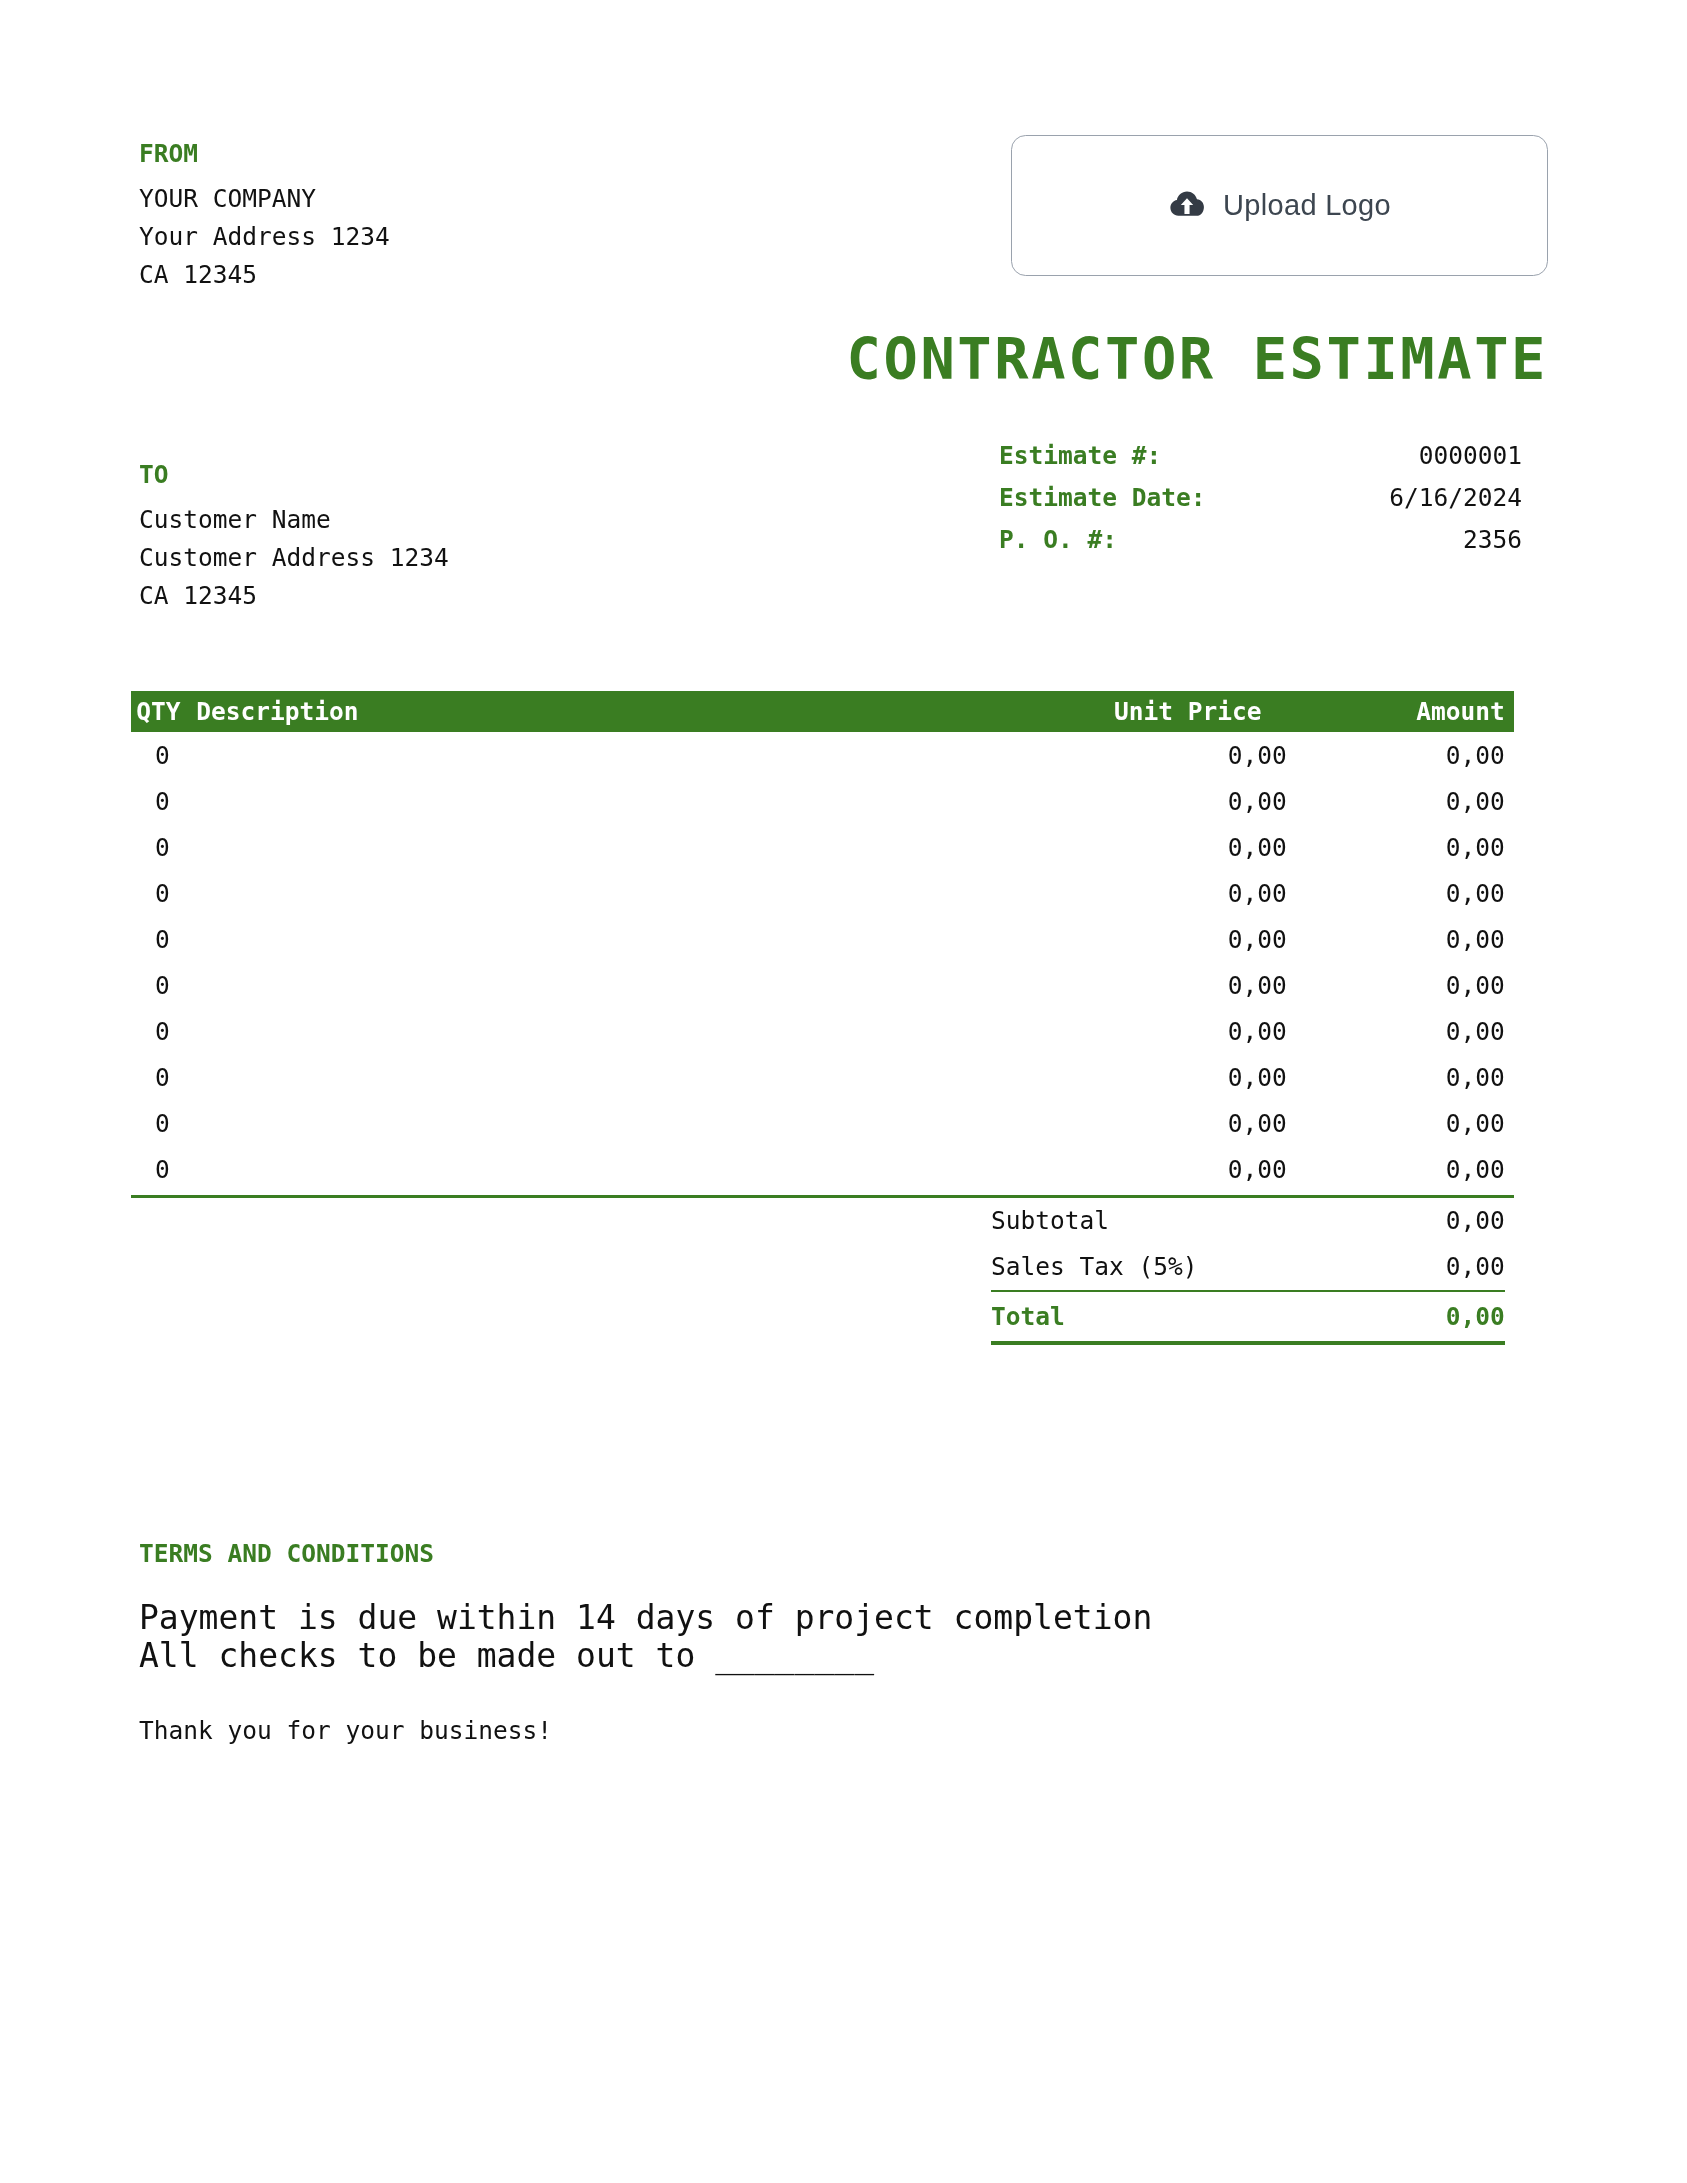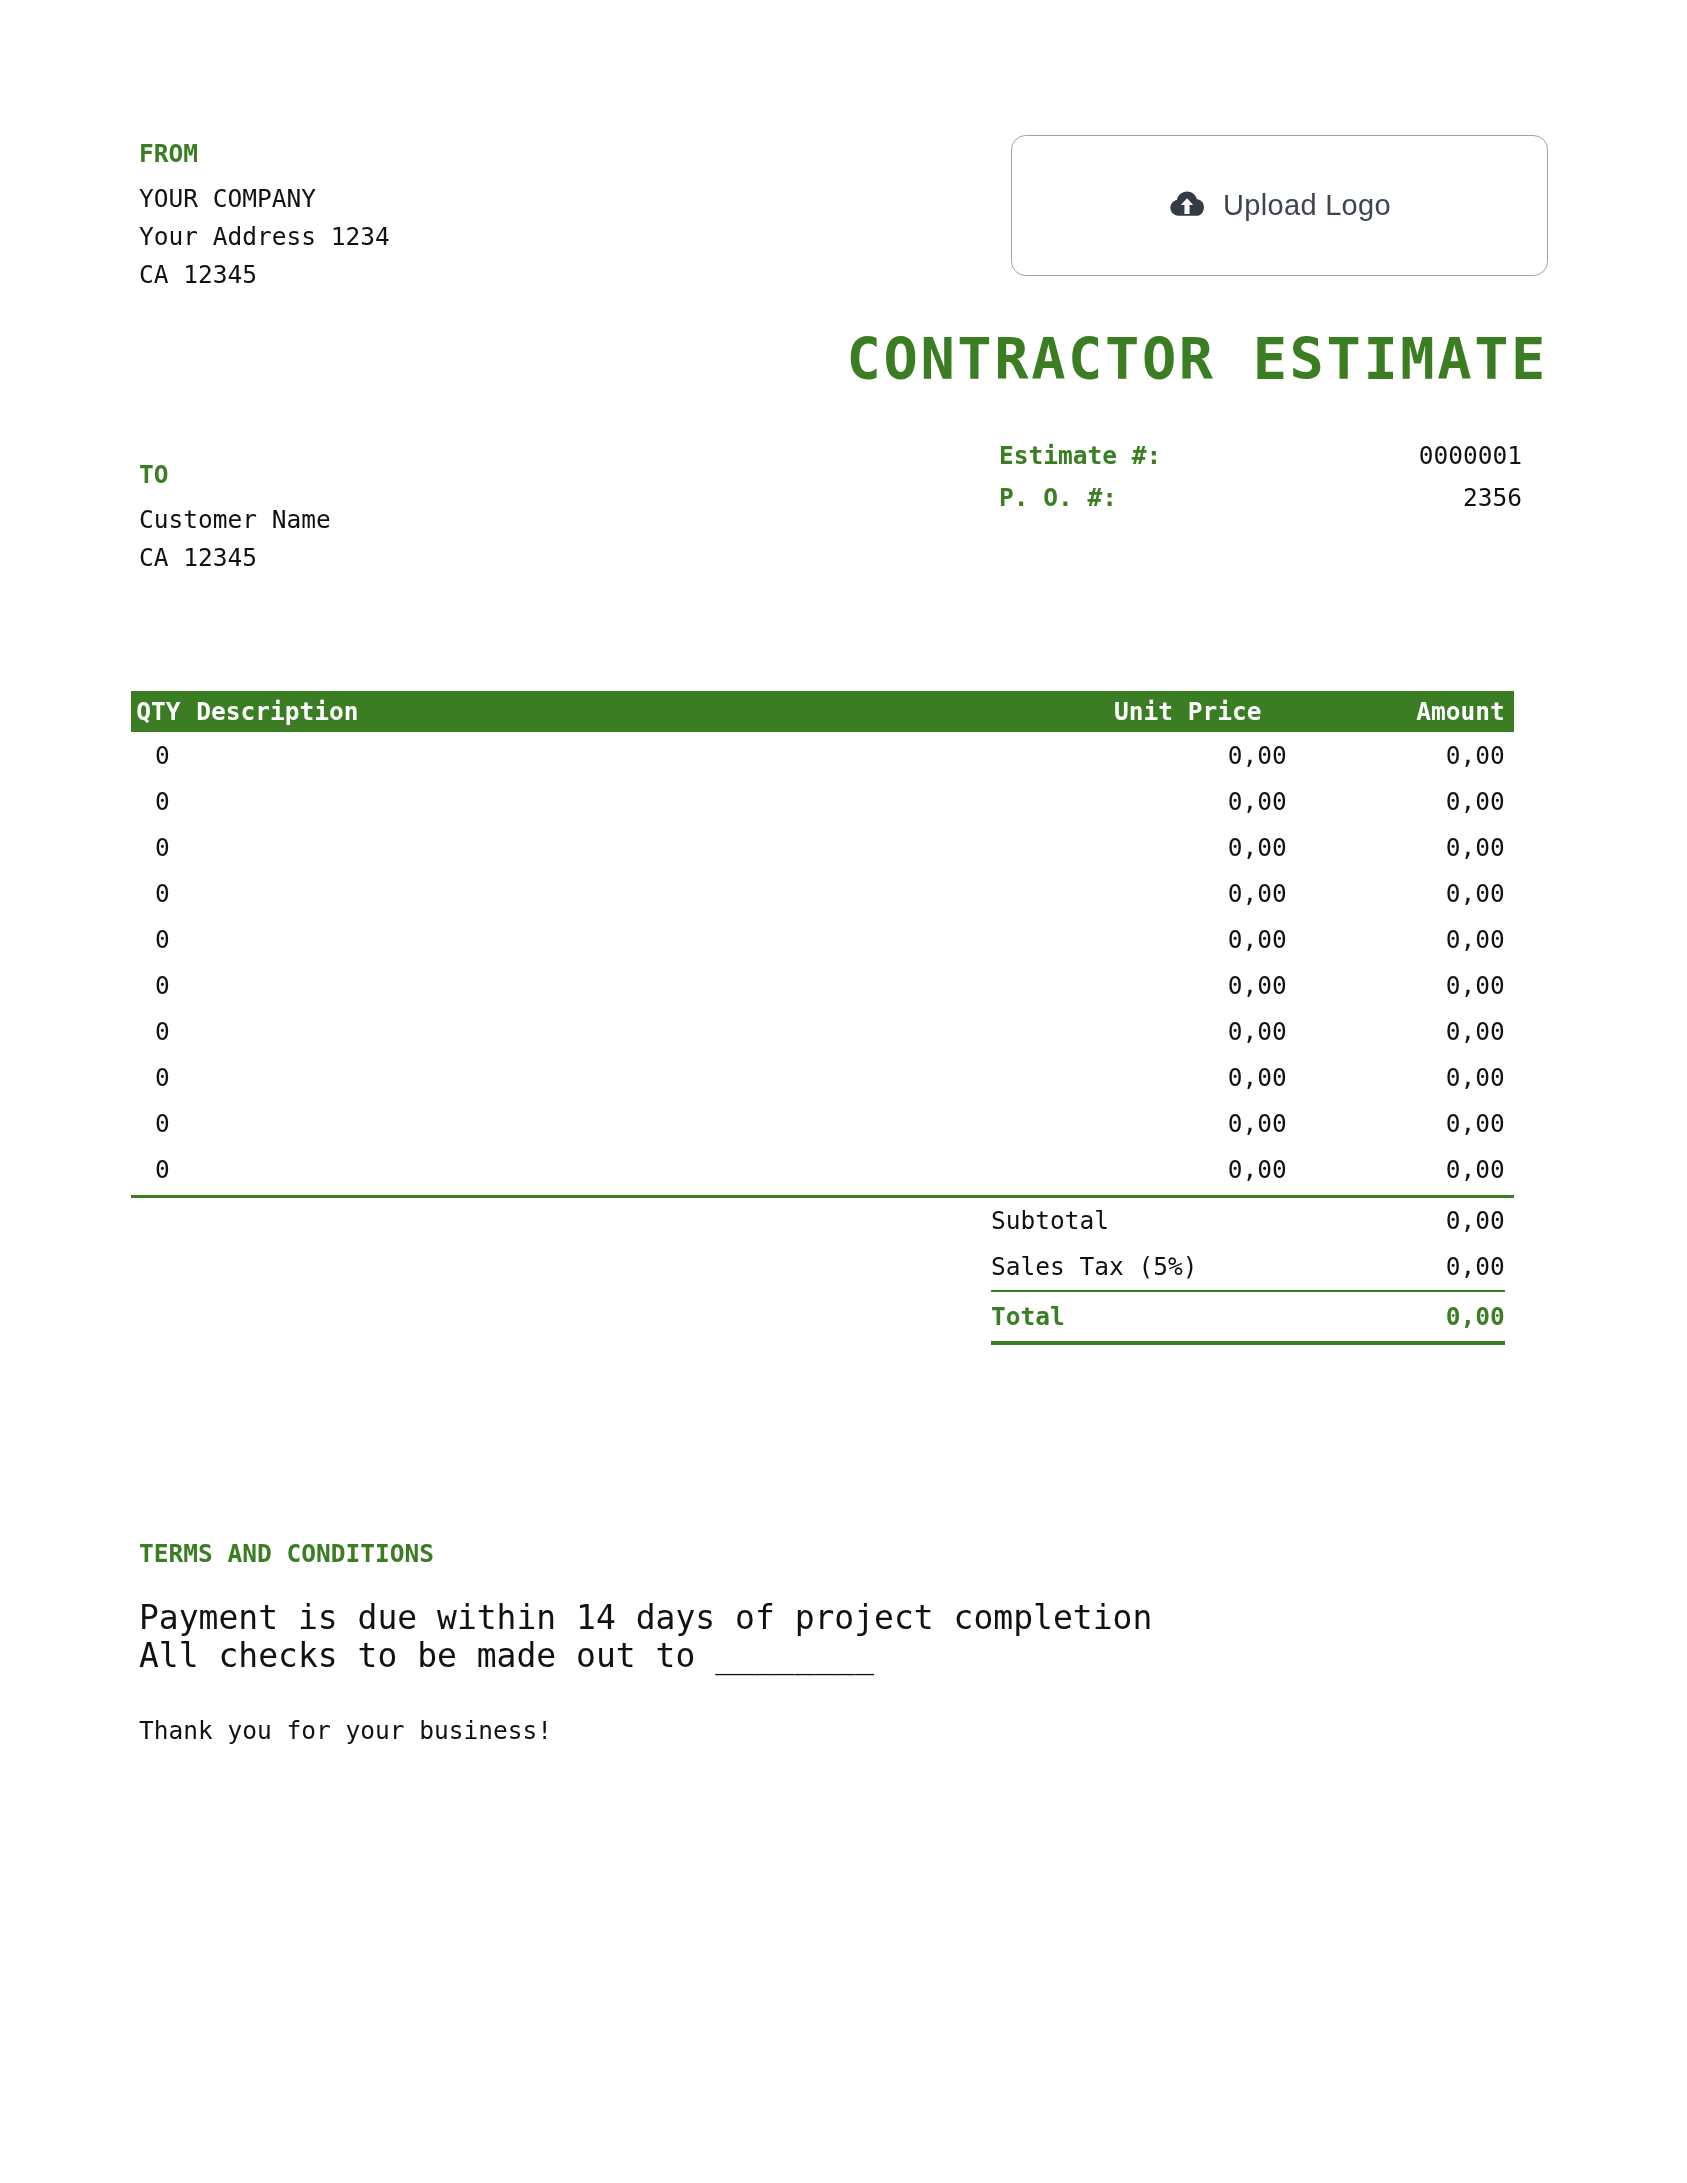--- a/index.html
+++ b/index.html
@@ -279,27 +279,32 @@
       </svg>
       <span class="upload-text">Upload Logo</span>
     </div>
   </div>
 
   <div class="doc-title">CONTRACTOR ESTIMATE</div>
 
   <div class="to-block">
     <div class="section-label">TO</div>
     <div class="addr-line">Customer Name</div>
+    <div class="addr-line">Customer Address 1234</div>
     <div class="addr-line">CA 12345</div>
   </div>
 
   <div class="meta-block">
     <div class="meta-row">
       <span class="meta-label">Estimate #:</span>
       <span class="meta-value">0000001</span>
+    </div>
+    <div class="meta-row">
+      <span class="meta-label">Estimate Date:</span>
+      <span class="meta-value">6/16/2024</span>
     </div>
     <div class="meta-row">
       <span class="meta-label">P. O. #:</span>
       <span class="meta-value">2356</span>
     </div>
   </div>
 
   <div class="table">
 
     <div class="thead">

